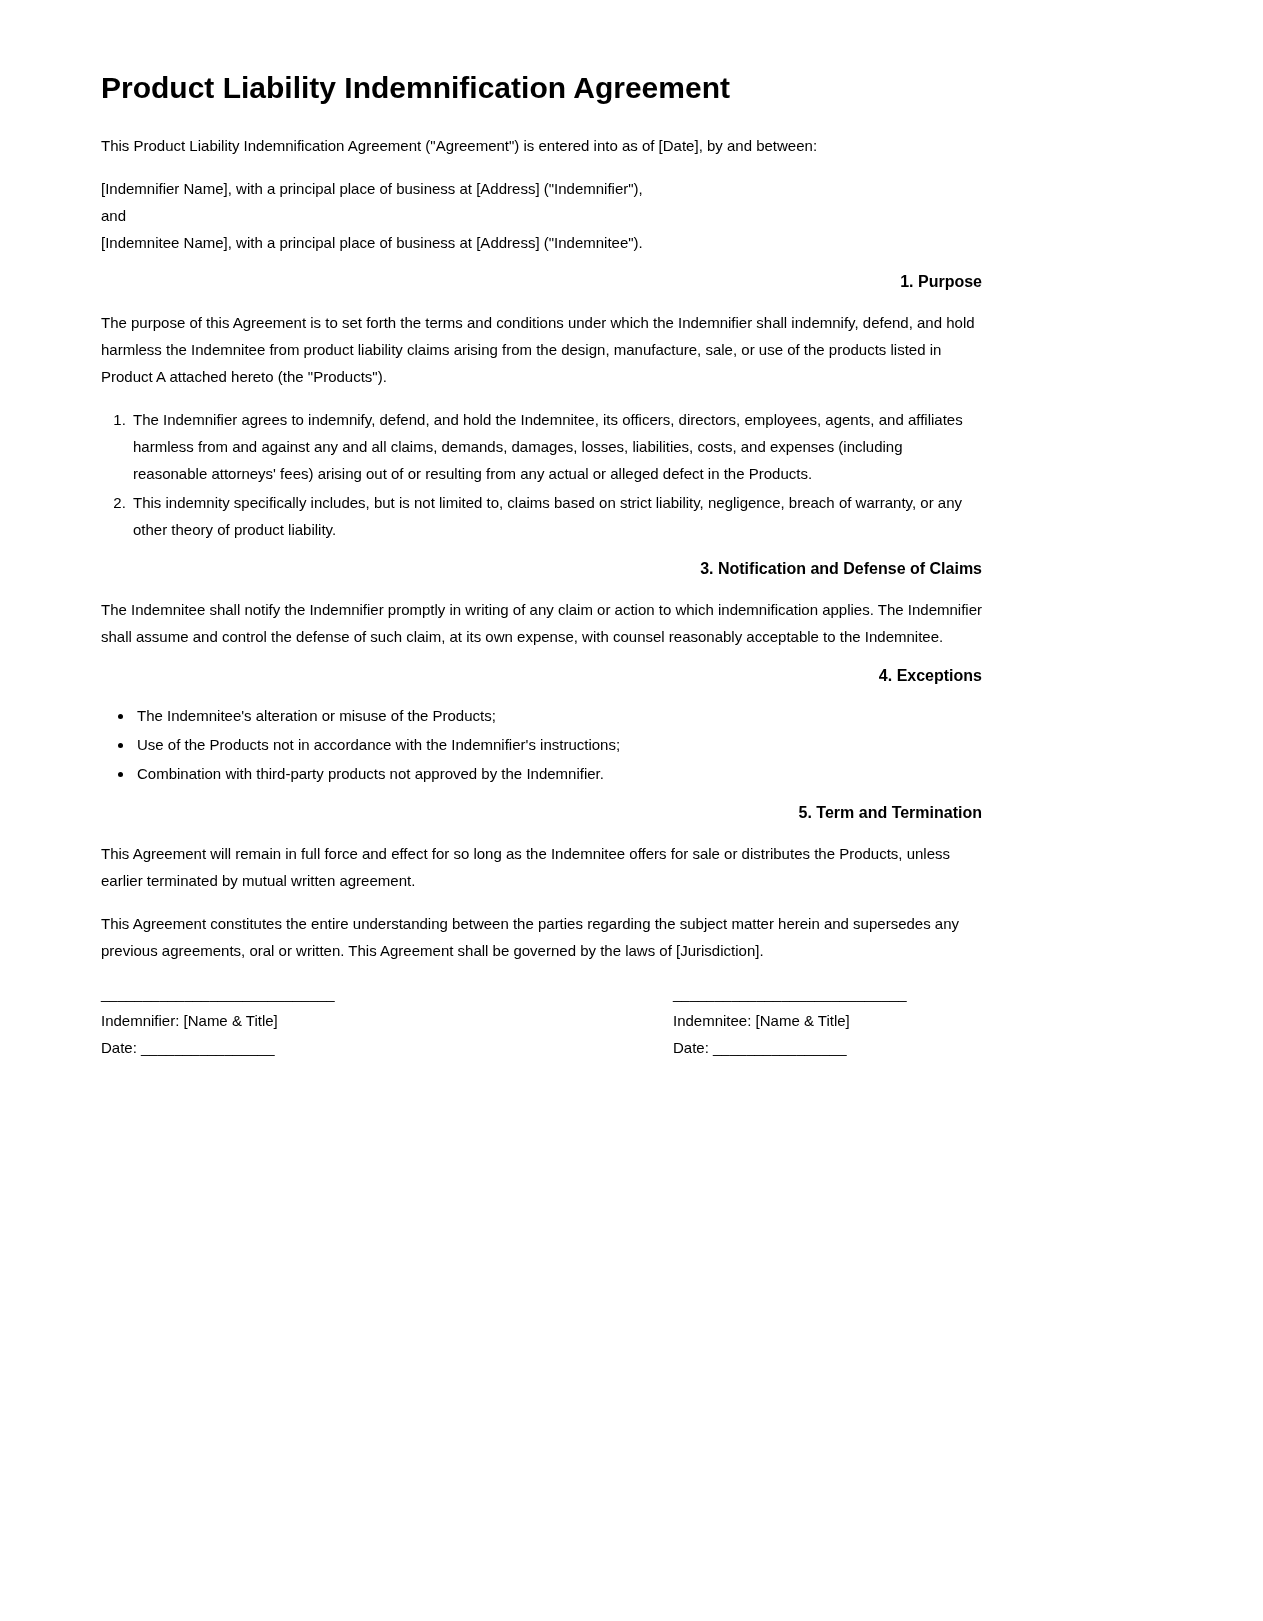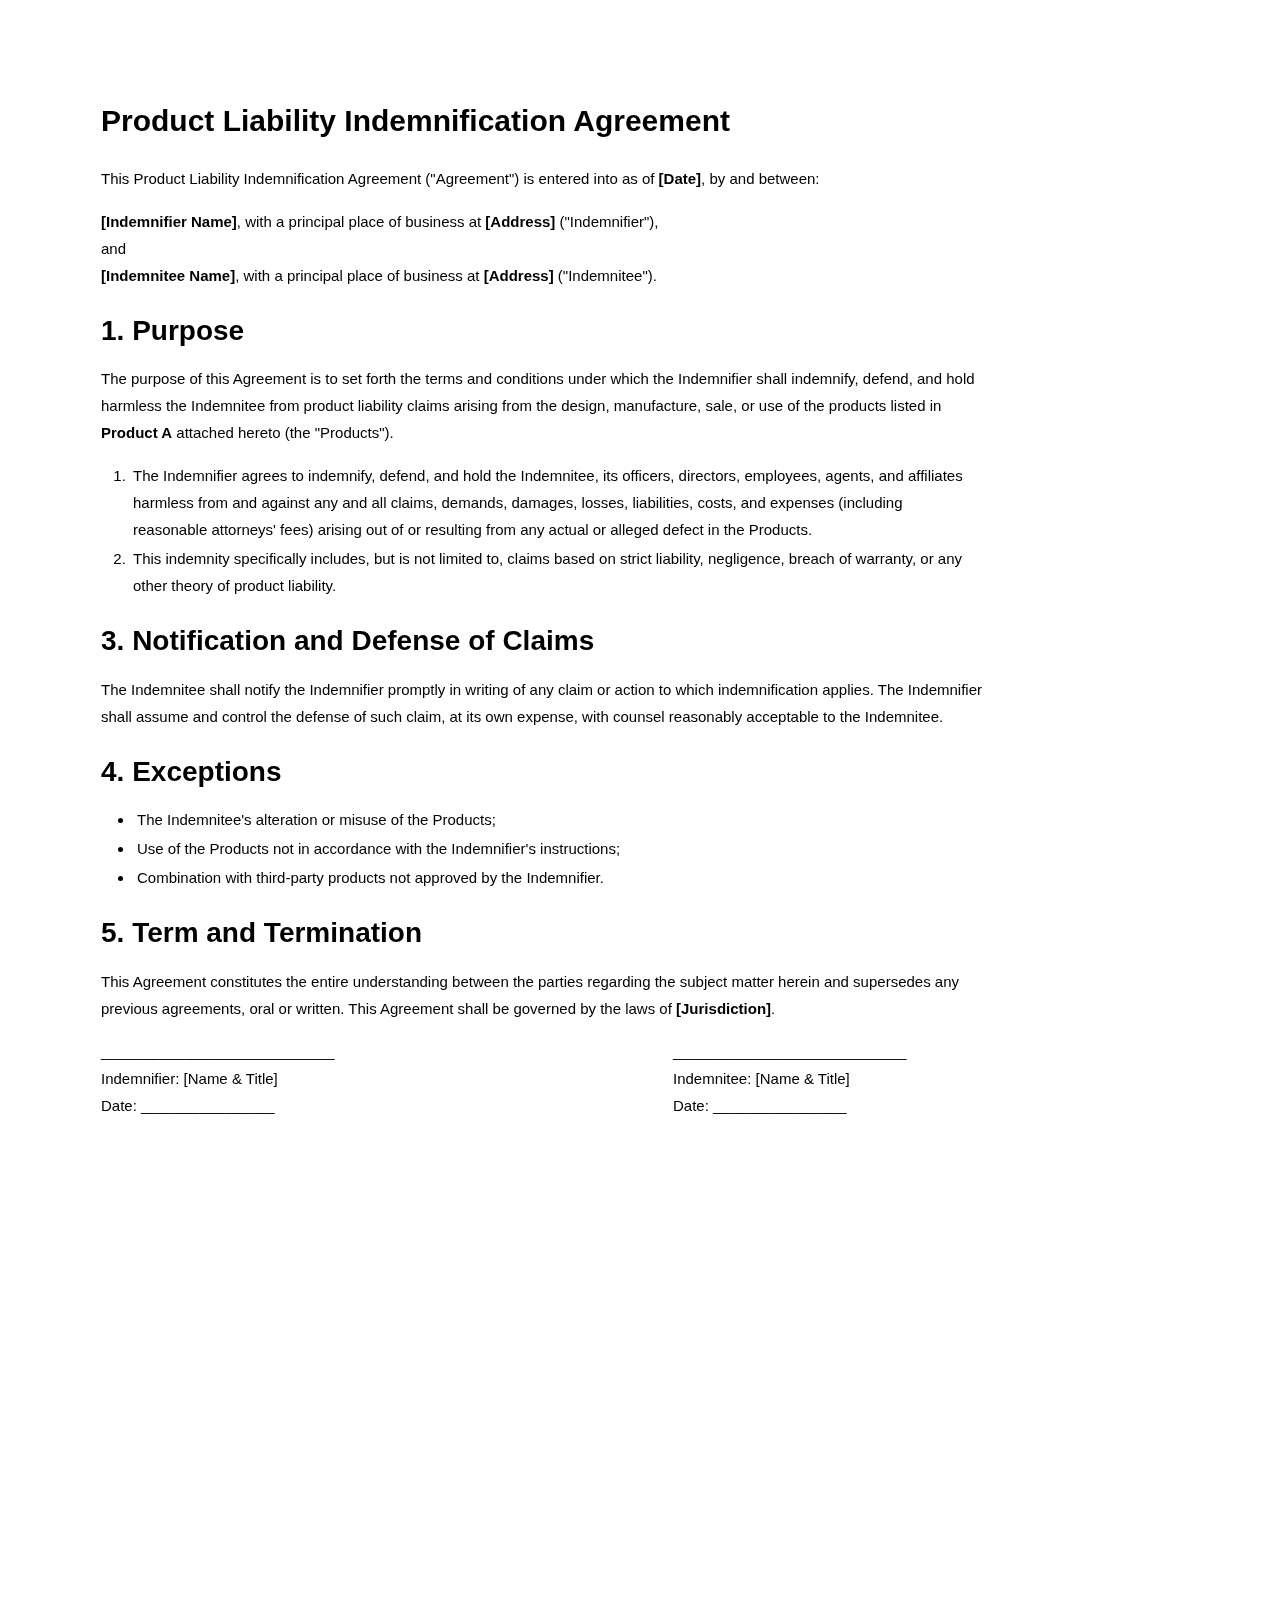--- a/index.html
+++ b/index.html
@@ -8,46 +8,47 @@
     width: 1263px;
     height: 1621px;
     background: #ffffff;
     color: #000000;
     font-family: "Liberation Sans", "DejaVu Sans", sans-serif;
     font-size: 15px;
   }
   .page {
     width: 1100px;
     min-height: 1621px;
-    padding: 103px 118px 60px 101px;
+    padding: 70px 118px 60px 101px;
   }
   h1 {
     font-size: 30px;
     line-height: 1.2;
     font-weight: 700;
     margin: 0 0 26px 0;
   }
   h2 {
-    font-size: 28px;
+    font-size: 16px;
     line-height: 1.3;
     font-weight: 700;
-    margin: 24px 0 16px 0;
+    margin: 16px 0 16px 0;
+    text-align: right;
   }
   p {
     margin: 16px 0;
     line-height: 1.8;
   }
   ol, ul {
     margin: 16px 0;
     line-height: 1.8;
   }
   ol { padding-left: 13px; }
   ul { padding-left: 17px; }
   li { margin: 2px 16px; padding-left: 3px; }
-  .b, strong { font-weight: 700; }
+  .b, strong { font-weight: 400; }
   .sig-row {
     display: flex;
     line-height: 1.8;
   }
   .sig-col { width: 572px; flex: 0 0 572px; }
   .sig-col + .sig-col { flex: 1 1 auto; }
   .sig-line, .sig-party, .sig-date { white-space: pre; }
 </style>
 </head>
 <body>
@@ -83,20 +84,21 @@
     <h2>4. Exceptions</h2>
     <ul>
       <li>The Indemnitee's alteration or misuse of the Products;</li>
       <li>Use of the Products not in accordance with the Indemnifier's instructions;</li>
       <li>Combination with third-party products not approved by the Indemnifier.</li>
     </ul>
   </section>
 
   <section>
     <h2>5. Term and Termination</h2>
+    <p>This Agreement will remain in full force and effect for so long as the Indemnitee offers for sale or distributes the Products, unless earlier terminated by mutual written agreement.</p>
   </section>
 
   <section>
     <p><span>This Agreement constitutes the entire understanding between the parties regarding the subject matter herein and supersedes any previous agreements, oral or written. This Agreement shall be governed by the laws of </span><span class="b">[Jurisdiction]</span><span>.</span></p>
   </section>
 
   <div class="sig-row">
     <div class="sig-col">
       <div class="sig-line">____________________________</div>
       <div class="sig-party">Indemnifier: [Name &amp; Title]</div>

